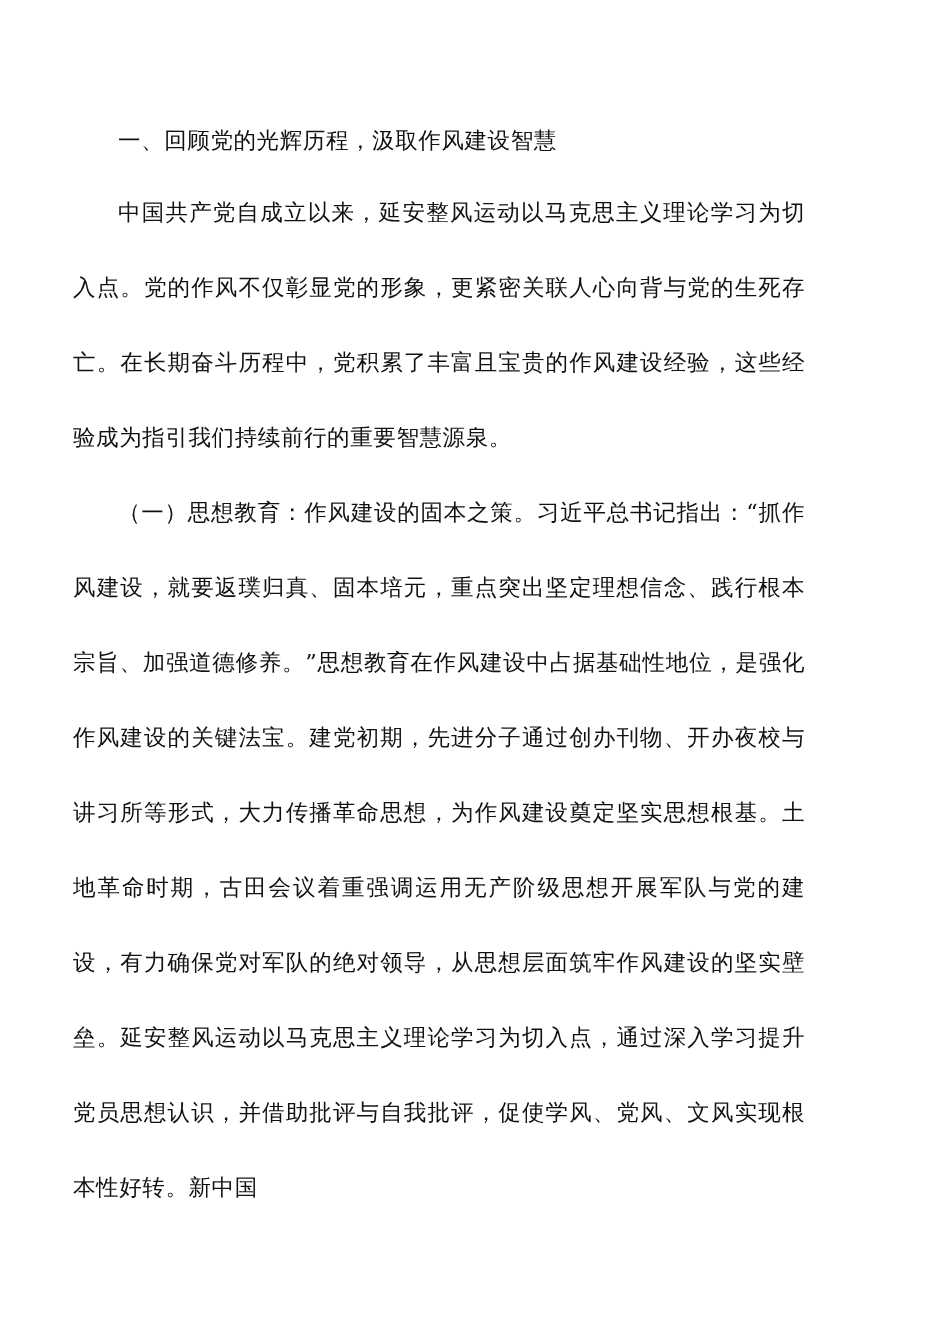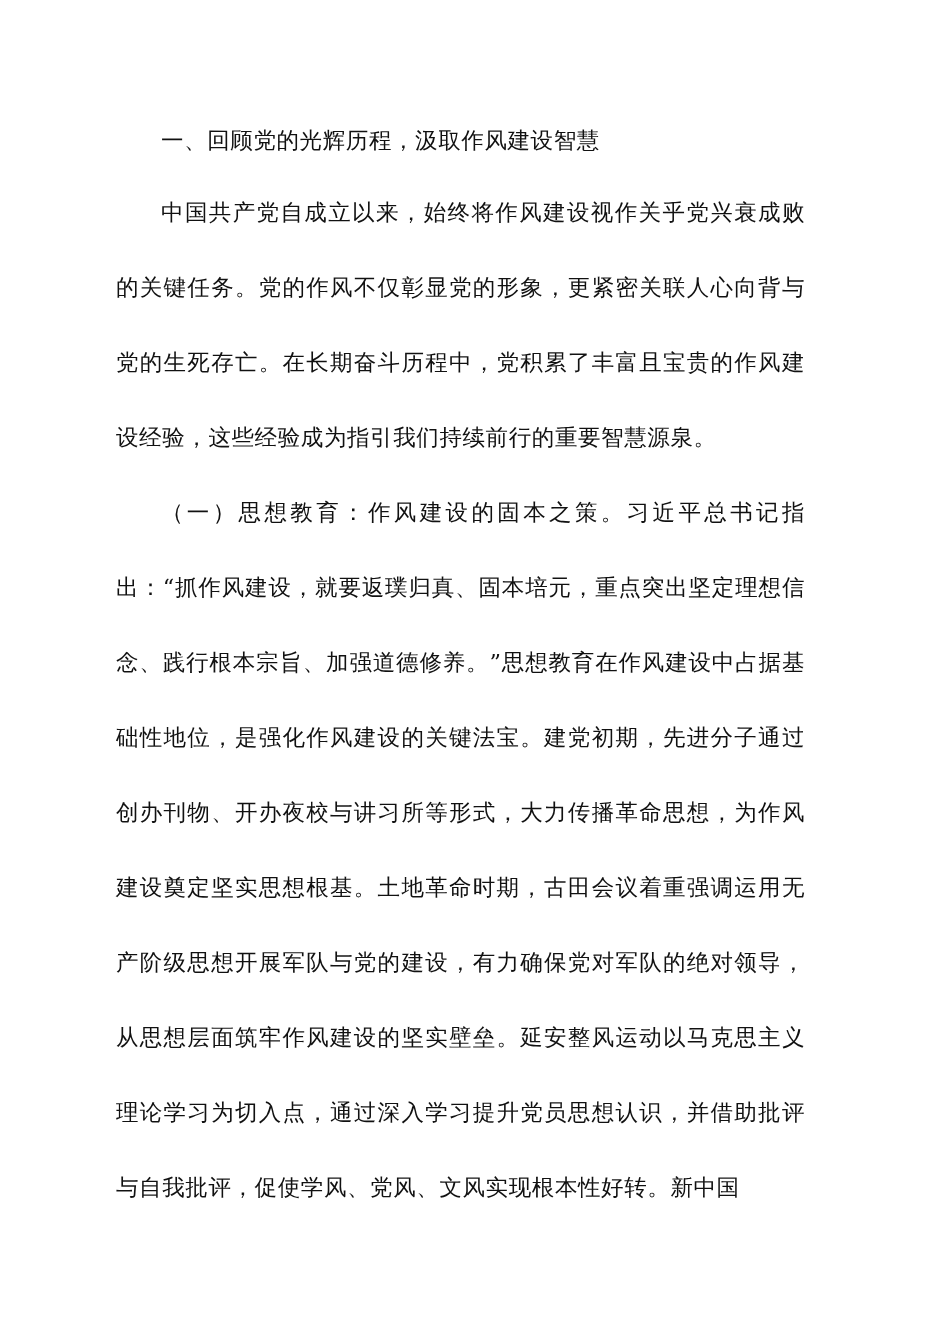--- a/index.html
+++ b/index.html
@@ -11,21 +11,21 @@
     width: 950px;
     height: 1344px;
     font-family: "DejaVu Serif", "Liberation Serif", serif;
     color: #000000;
     overflow: hidden;
   }
   .page {
     box-sizing: border-box;
     width: 950px;
     height: 1344px;
-    padding: 105px 145px 40px 116px;
+    padding: 105px 145px 40px 73px;
     background: #ffffff;
   }
   .doc-body {
     display: block;
   }
   .para {
     margin: 0 0 0 0;
     font-size: 22.5px;
     line-height: 75px;
     letter-spacing: 0.6px;
@@ -41,16 +41,16 @@
   .para:first-child {
     margin-top: 0;
   }
 </style>
 </head>
 <body>
 
 <div class="page">
   <div class="doc-body">
     <p class="para heading">一、回顾党的光辉历程，汲取作风建设智慧</p>
-    <p class="para">中国共产党自成立以来，始终将作风建设视作关乎党兴衰成败的关键任务。党的作风不仅彰显党的形象，更紧密关联人心向背与党的生死存亡。在长期奋斗历程中，党积累了丰富且宝贵的作风建设经验，这些经验成为指引我们持续前行的重要智慧源泉。</p>
+    <p class="para">中国共产党自成立以来，延安整风运动以马克思主义理论学习为切入点。党的作风不仅彰显党的形象，更紧密关联人心向背与党的生死存亡。在长期奋斗历程中，党积累了丰富且宝贵的作风建设经验，这些经验成为指引我们持续前行的重要智慧源泉。</p>
     <p class="para">（一）思想教育：作风建设的固本之策。习近平总书记指出：“抓作风建设，就要返璞归真、固本培元，重点突出坚定理想信念、践行根本宗旨、加强道德修养。”思想教育在作风建设中占据基础性地位，是强化作风建设的关键法宝。建党初期，先进分子通过创办刊物、开办夜校与讲习所等形式，大力传播革命思想，为作风建设奠定坚实思想根基。土地革命时期，古田会议着重强调运用无产阶级思想开展军队与党的建设，有力确保党对军队的绝对领导，从思想层面筑牢作风建设的坚实壁垒。延安整风运动以马克思主义理论学习为切入点，通过深入学习提升党员思想认识，并借助批评与自我批评，促使学风、党风、文风实现根本性好转。新中国</p>
   </div>
 </div>
 
 </body></html>

